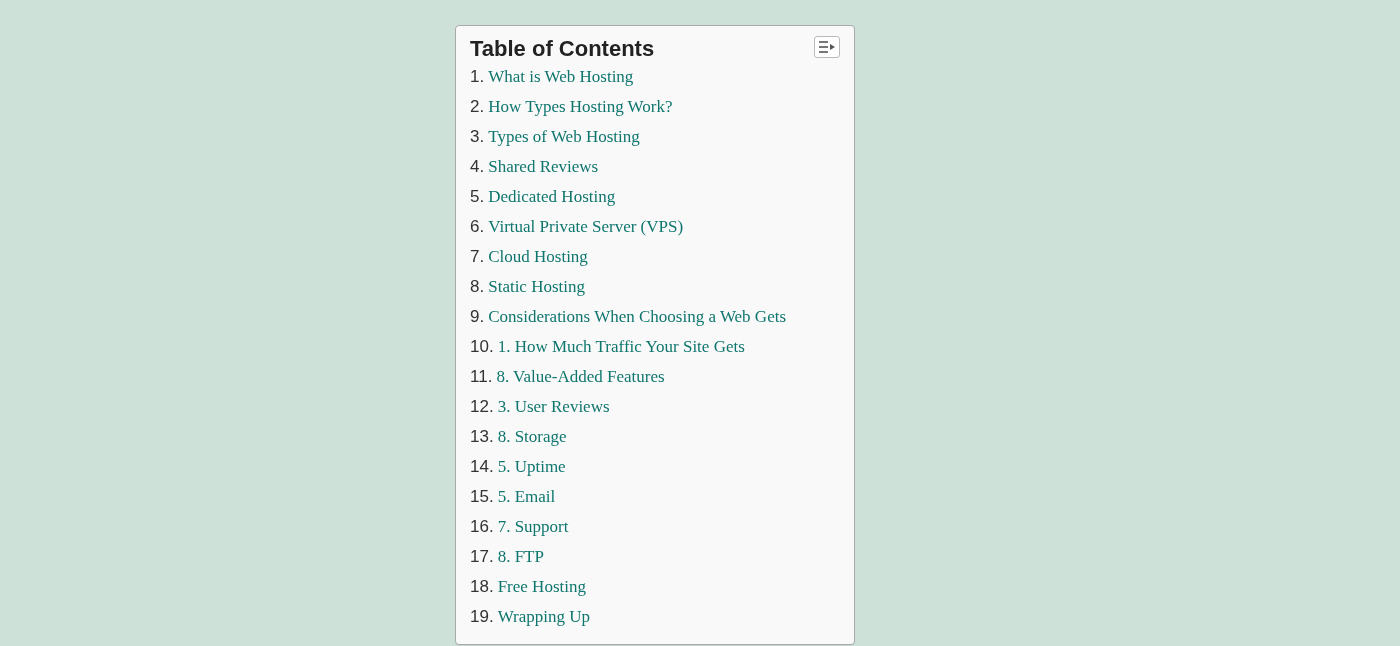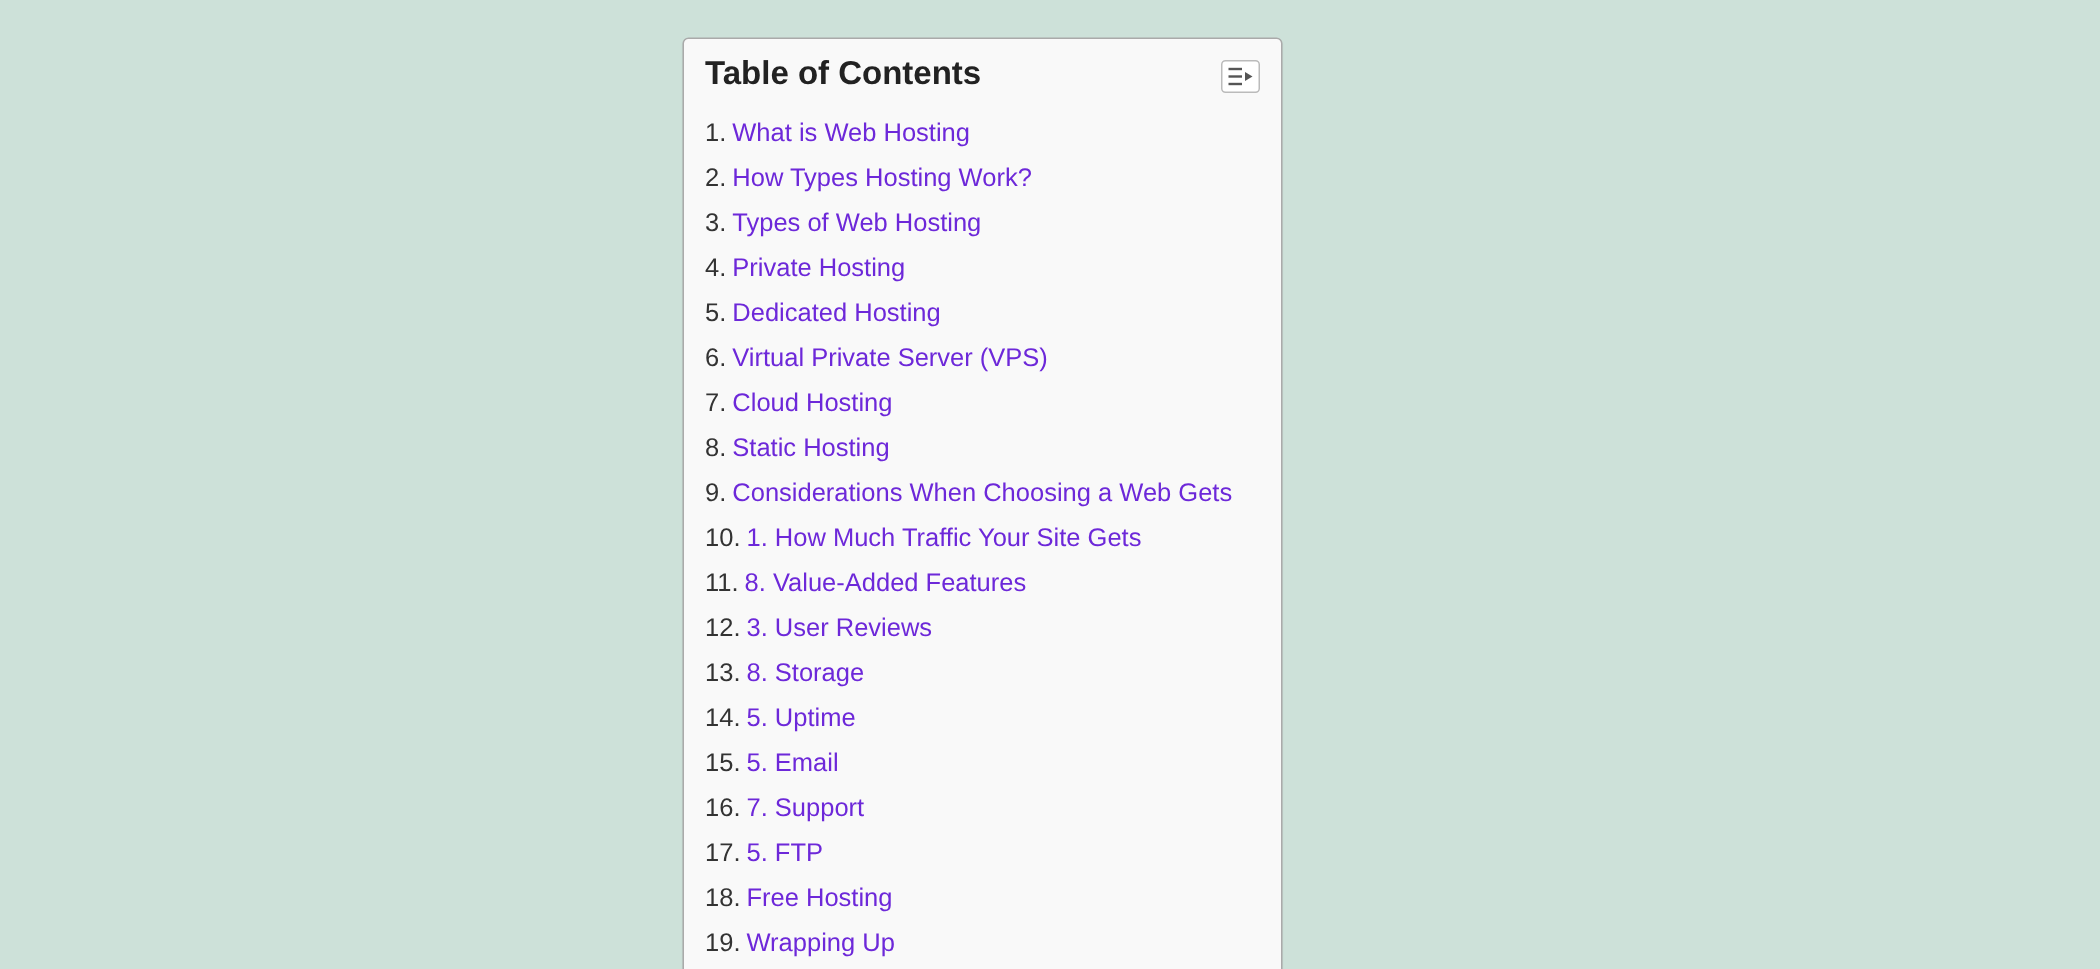--- a/index.html
+++ b/index.html
@@ -18,23 +18,23 @@
     width: 400px;
     background: #f9f9f9;
     border: 1px solid #aaa;
     border-radius: 4px;
     box-shadow: 0 1px 1px rgba(0,0,0,0.05);
     padding: 10px 14px 12px 14px;
     box-sizing: border-box;
   }
   .toc-header {
     display: flex;
-    align-items: flex-end;
+    align-items: flex-start;
     justify-content: space-between;
-    margin-bottom: 12px;
+    margin-bottom: 0;
   }
   .toc-title {
     font-weight: 700;
     font-size: 22px;
     color: #222;
   }
   .toc-toggle {
     width: 26px;
     height: 22px;
     border: 1px solid #bbb;
@@ -62,21 +62,22 @@
     color: #333;
     cursor: pointer;
     white-space: nowrap;
   }
   .toc-item::before {
     content: counter(tocnum) ".";
     margin-right: 4px;
     color: #333;
   }
   .toc-label {
-    color: #6d28d9;
+    color: #0f766e;
+    font-family: Liberation Serif, serif;
   }
 </style>
 </head>
 <body>
 
 <div class="toc-card">
   <div class="toc-header">
     <span class="toc-title">Table of Contents</span>
     <button class="toc-toggle">
       <span>
@@ -86,30 +87,30 @@
           <line x1="1" y1="12" x2="10" y2="12" stroke="#555" stroke-width="1.6"></line>
           <polygon points="12,4 17,7 12,10" fill="#555"></polygon>
         </svg>
       </span>
     </button>
   </div>
   <ol class="toc-list">
     <li class="toc-item"><span class="toc-label">What is Web Hosting</span></li>
     <li class="toc-item"><span class="toc-label">How Types Hosting Work?</span></li>
     <li class="toc-item"><span class="toc-label">Types of Web Hosting</span></li>
-    <li class="toc-item"><span class="toc-label">Private Hosting</span></li>
+    <li class="toc-item"><span class="toc-label">Shared Reviews</span></li>
     <li class="toc-item"><span class="toc-label">Dedicated Hosting</span></li>
     <li class="toc-item"><span class="toc-label">Virtual Private Server (VPS)</span></li>
     <li class="toc-item"><span class="toc-label">Cloud Hosting</span></li>
     <li class="toc-item"><span class="toc-label">Static Hosting</span></li>
     <li class="toc-item"><span class="toc-label">Considerations When Choosing a Web Gets</span></li>
     <li class="toc-item"><span class="toc-label">1. How Much Traffic Your Site Gets</span></li>
     <li class="toc-item"><span class="toc-label">8. Value-Added Features</span></li>
     <li class="toc-item"><span class="toc-label">3. User Reviews</span></li>
     <li class="toc-item"><span class="toc-label">8. Storage</span></li>
     <li class="toc-item"><span class="toc-label">5. Uptime</span></li>
     <li class="toc-item"><span class="toc-label">5. Email</span></li>
     <li class="toc-item"><span class="toc-label">7. Support</span></li>
-    <li class="toc-item"><span class="toc-label">5. FTP</span></li>
+    <li class="toc-item"><span class="toc-label">8. FTP</span></li>
     <li class="toc-item"><span class="toc-label">Free Hosting</span></li>
     <li class="toc-item"><span class="toc-label">Wrapping Up</span></li>
   </ol>
 </div>
 
 </body></html>

